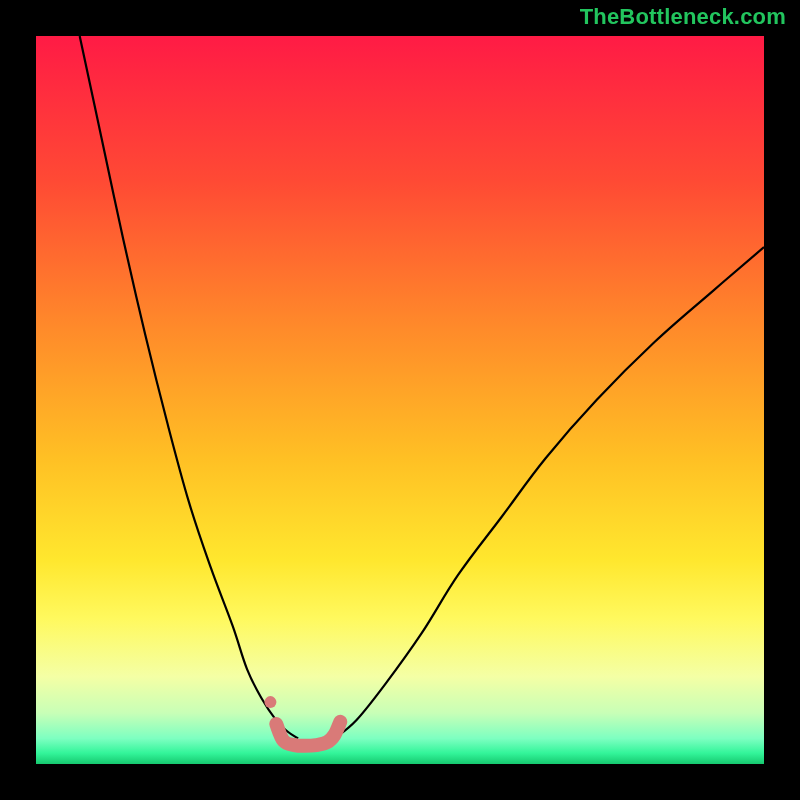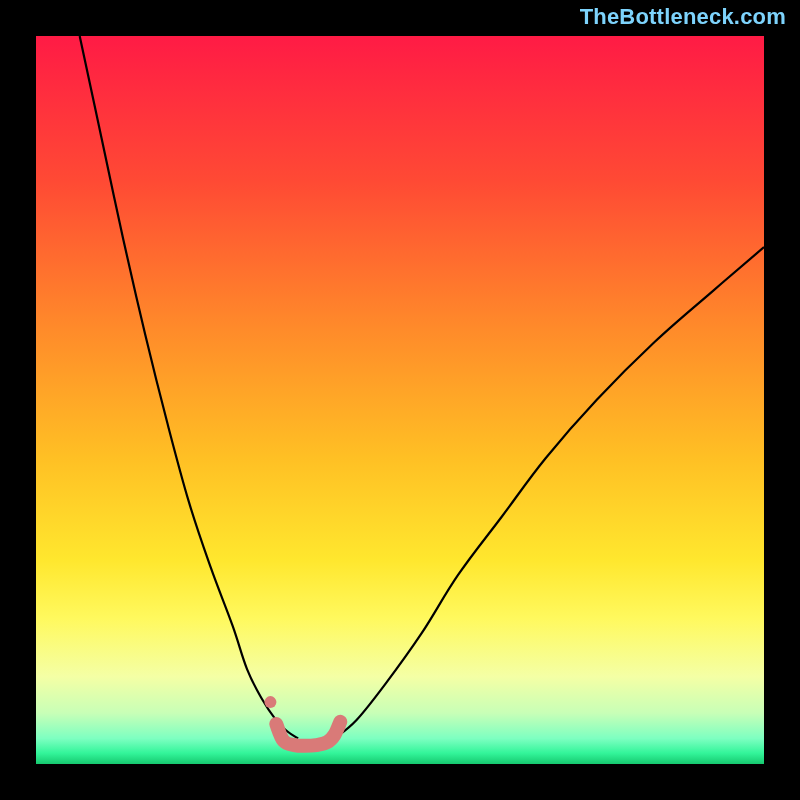--- a/index.html
+++ b/index.html
@@ -8,21 +8,21 @@
     width: 800px;
     height: 800px;
     background: #000;
     font-family: Arial, Helvetica, sans-serif;
     overflow: hidden;
   }
   .watermark {
     position: absolute;
     top: 4px;
     right: 14px;
-    color: #7dd3fc;
+    color: #22c55e;
     font-size: 22px;
     font-weight: 600;
     letter-spacing: 0.2px;
     z-index: 10;
   }
   .plot-outer {
     position: absolute;
     left: 0;
     top: 0;
     width: 800px;

